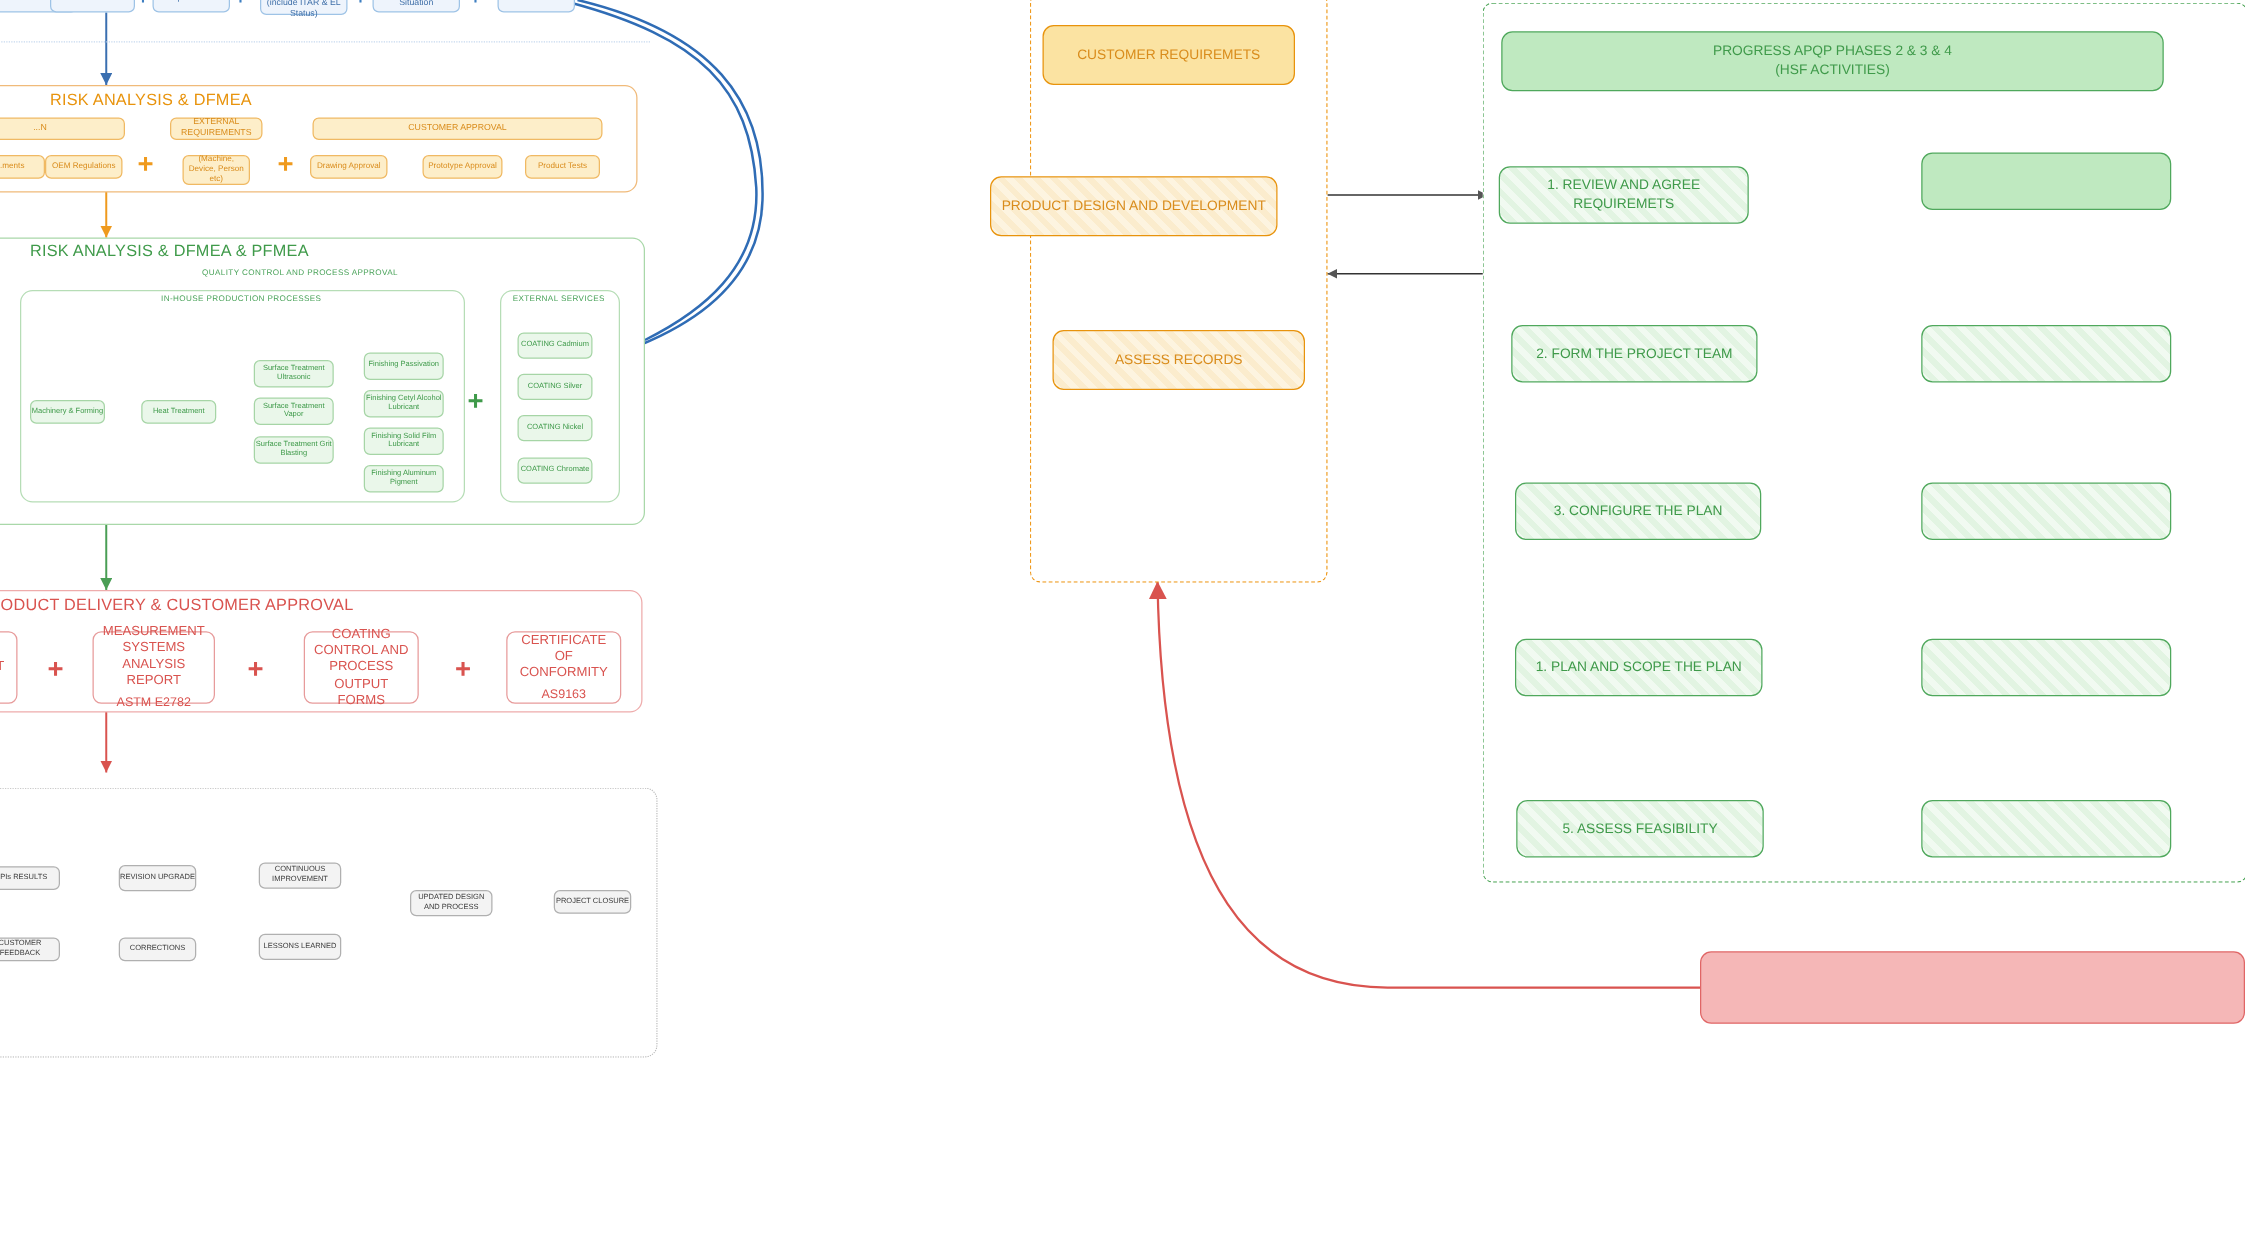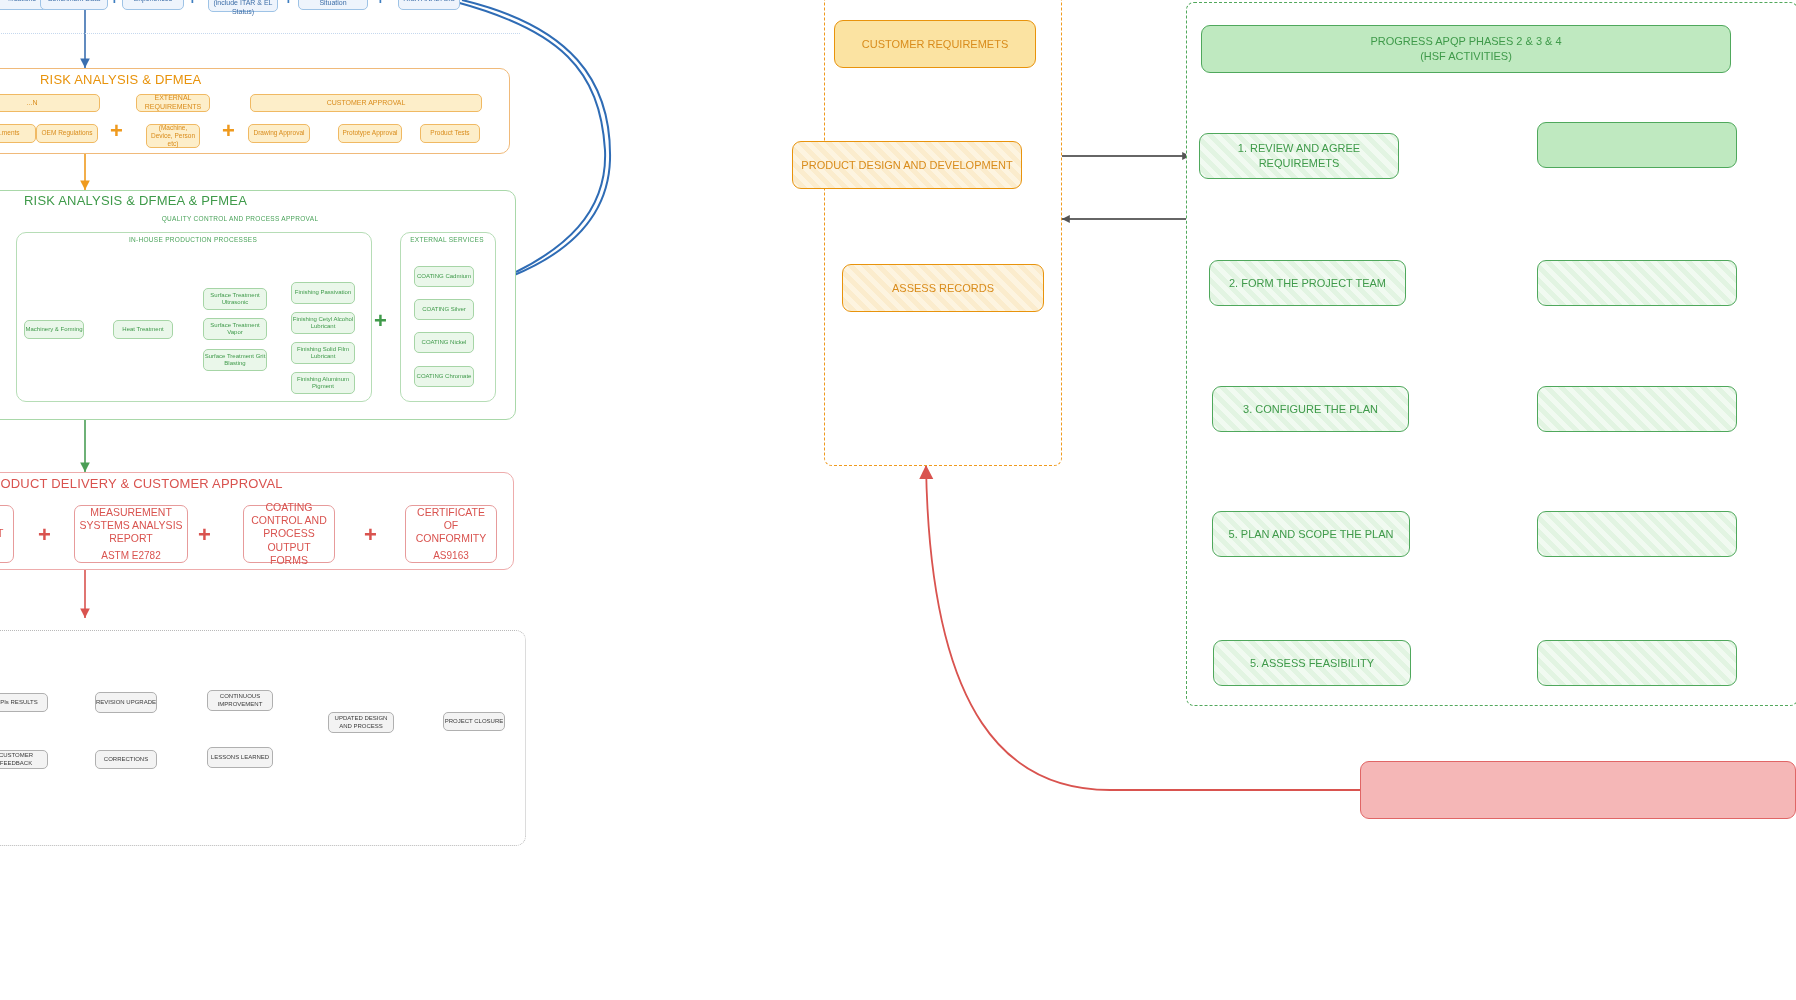--- a/index.html
+++ b/index.html
@@ -267,21 +267,21 @@
     <span>COATING Chromate</span>
   </div>
 
   <div class="sec-red" style="left:-20px;top:472px;width:532px;height:96px;"></div>
   <div class="sec-red-title" style="left:-18px;top:476px;">PRODUCT DELIVERY &amp; CUSTOMER APPROVAL</div>
 
   <div class="node red-box" style="left:-38px;top:505px;width:52px;height:58px;">
     <span>...ORT</span>
   </div>
   <div class="plus-red" style="left:38px;top:522px;">+</div>
-  <div class="node red-box" style="left:74px;top:505px;width:114px;height:58px;padding:0 4px;">
+  <div class="node red-box" style="left:74px;top:505px;width:98px;height:58px;padding:0 4px;">
     <span>MEASUREMENT SYSTEMS ANALYSIS REPORT</span>
     <span class="sub">ASTM E2782</span>
   </div>
   <div class="plus-red" style="left:198px;top:522px;">+</div>
   <div class="node red-box" style="left:243px;top:505px;width:92px;height:58px;padding:0 4px;">
     <span>COATING CONTROL AND PROCESS OUTPUT FORMS</span>
   </div>
   <div class="plus-red" style="left:364px;top:522px;">+</div>
   <div class="node red-box" style="left:405px;top:505px;width:92px;height:58px;padding:0 4px;">
     <span>CERTIFICATE OF CONFORMITY</span>
@@ -337,21 +337,21 @@
   <div class="r-green hatch" style="left:1199px;top:133px;width:200px;height:46px;">
     <span>1. REVIEW AND AGREE REQUIREMETS</span>
   </div>
   <div class="r-green hatch" style="left:1209px;top:260px;width:197px;height:46px;">
     <span>2. FORM THE PROJECT TEAM</span>
   </div>
   <div class="r-green hatch" style="left:1212px;top:386px;width:197px;height:46px;">
     <span>3. CONFIGURE THE PLAN</span>
   </div>
   <div class="r-green hatch" style="left:1212px;top:511px;width:198px;height:46px;">
-    <span>5. PLAN AND SCOPE THE PLAN</span>
+    <span>1. PLAN AND SCOPE THE PLAN</span>
   </div>
   <div class="r-green hatch" style="left:1213px;top:640px;width:198px;height:46px;">
     <span>5. ASSESS FEASIBILITY</span>
   </div>
 
   <div class="r-green solid" style="left:1537px;top:122px;width:200px;height:46px;"></div>
   <div class="r-green hatch" style="left:1537px;top:260px;width:200px;height:46px;"></div>
   <div class="r-green hatch" style="left:1537px;top:386px;width:200px;height:46px;"></div>
   <div class="r-green hatch" style="left:1537px;top:511px;width:200px;height:46px;"></div>
   <div class="r-green hatch" style="left:1537px;top:640px;width:200px;height:46px;"></div>

